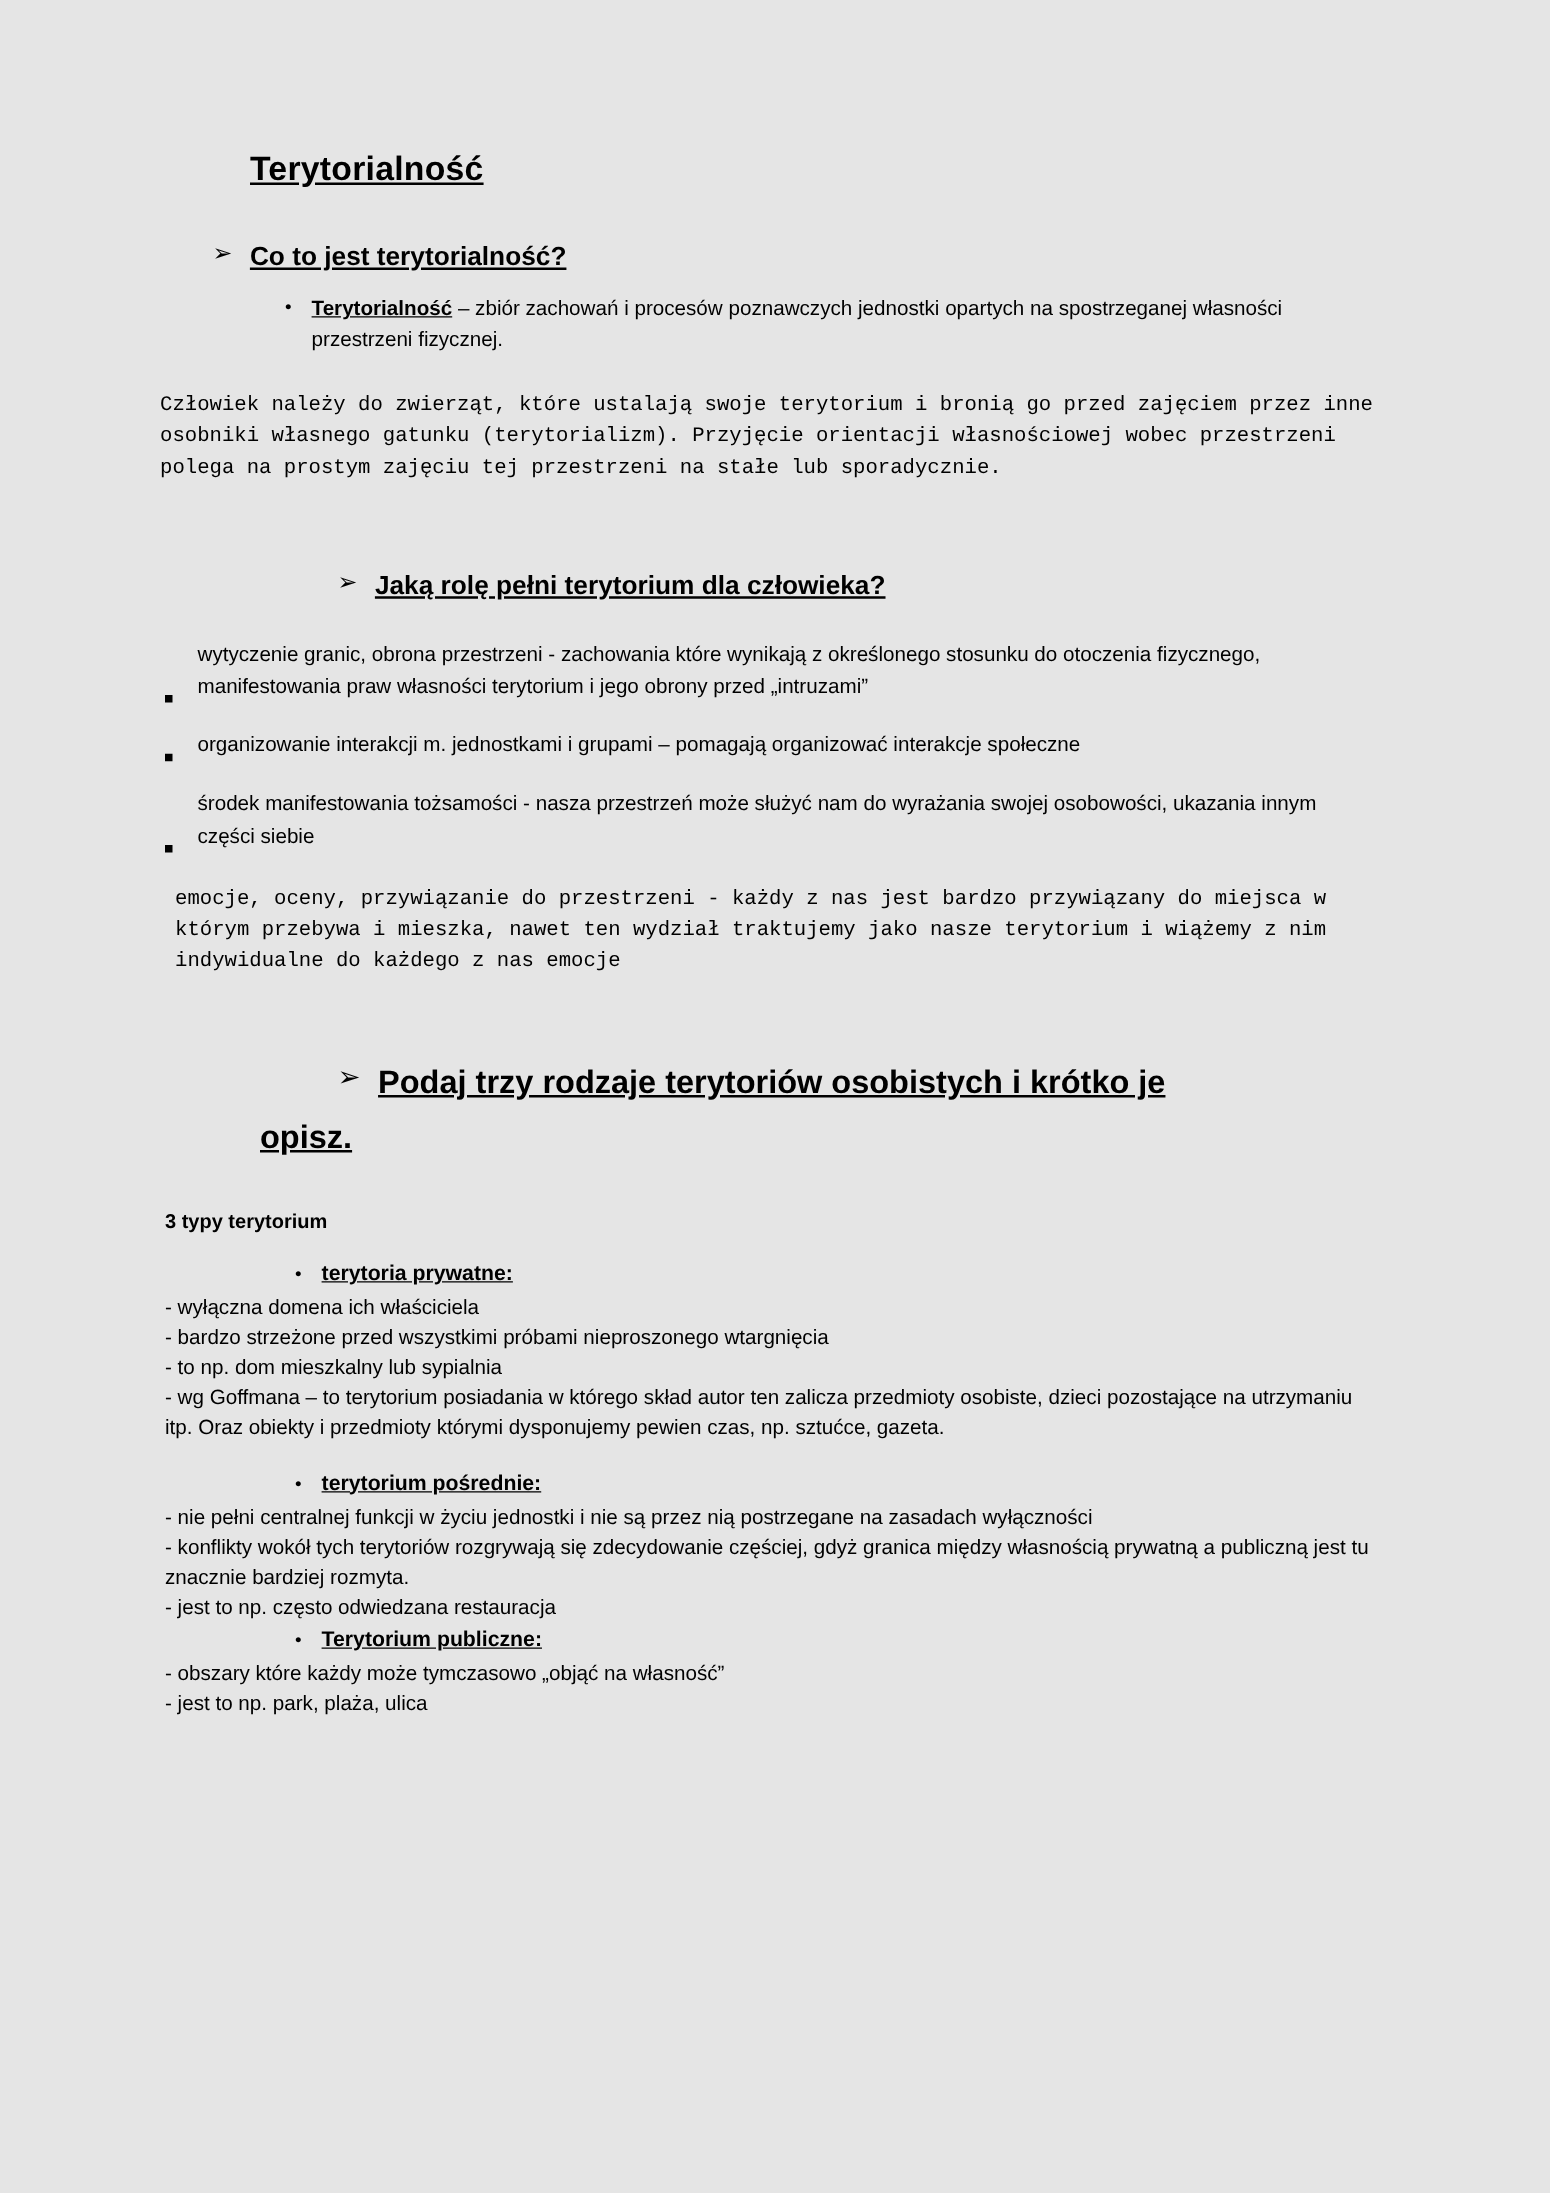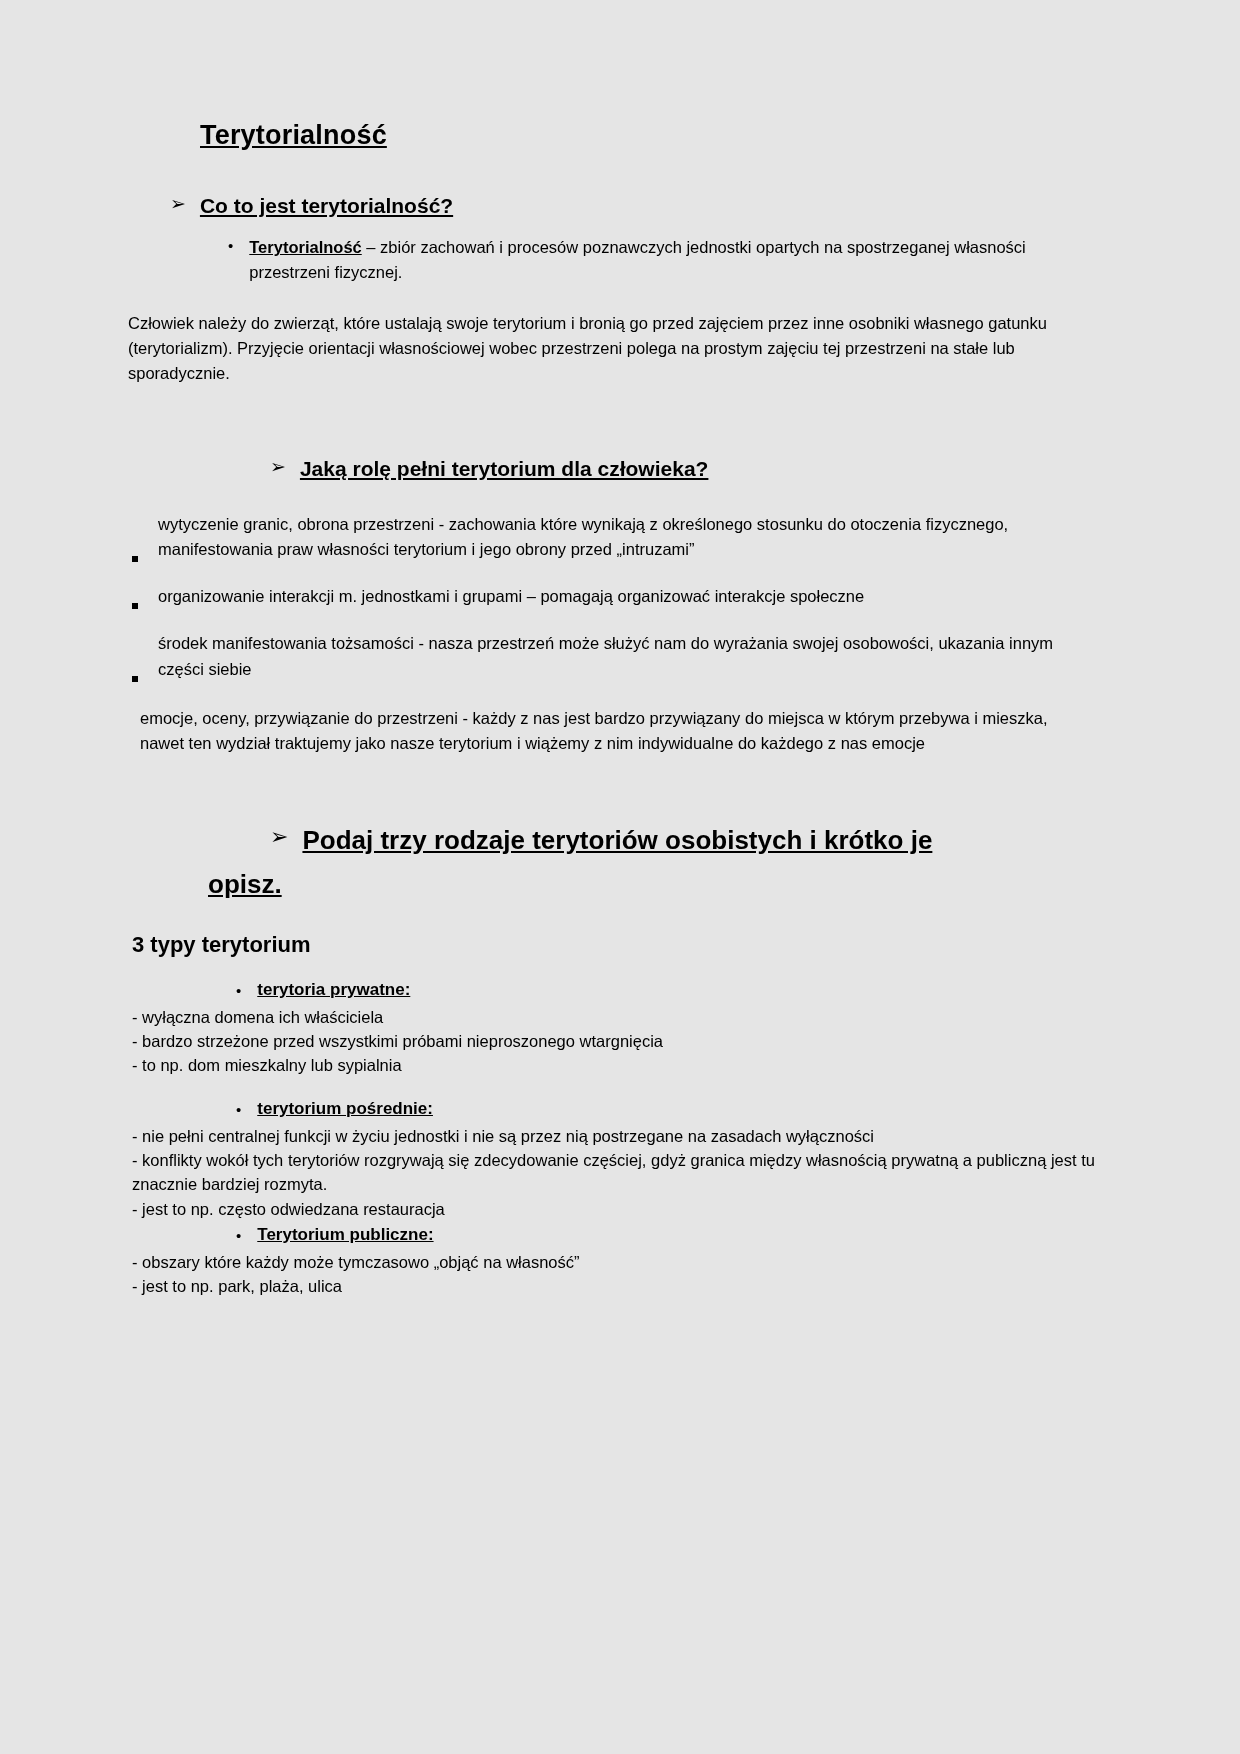--- a/index.html
+++ b/index.html
@@ -95,33 +95,34 @@
   .sq-row .stxt {
     font-size: 16.5px;
     line-height: 1.52;
     width: 900px;
   }
 
   p.para {
     font-size: 16.5px;
     line-height: 1.52;
     margin: 16px 0 0 0;
+    font-family: Liberation Mono, monospace;
   }
   p.para.shift { margin-left: 8px; }
 
   .sub-head {
     font-size: 20px;
     font-weight: bold;
     text-decoration: underline;
     margin: 26px 0 0 38px;
   }
   .sec-head {
-    font-size: 22px;
-    font-weight: bold;
-    margin: 30px 0 0 0;
+    font-size: 16px;
+    font-weight: bold;
+    margin: 42px 0 0 0;
   }
 
   .mini-bullet {
     display: flex;
     align-items: flex-start;
     margin-top: 22px;
     margin-left: 104px;
   }
   .mini-bullet .dot {
     font-size: 15px;
@@ -192,20 +193,21 @@
     <div class="sec-head">3 typy terytorium</div>
 
     <div class="mini-bullet">
       <span class="dot">•</span>
       <span class="mtxt">terytoria prywatne:</span>
     </div>
     <div class="dash-list">
       <div class="dash-line">- wyłączna domena ich właściciela</div>
       <div class="dash-line">- bardzo strzeżone przed wszystkimi próbami nieproszonego wtargnięcia</div>
       <div class="dash-line">- to np. dom mieszkalny lub sypialnia</div>
+      <div class="dash-line">- wg Goffmana – to terytorium posiadania w którego skład autor ten zalicza przedmioty osobiste, dzieci pozostające na utrzymaniu itp. Oraz obiekty i przedmioty którymi dysponujemy pewien czas, np. sztućce, gazeta.</div>
     </div>
 
     <div class="mini-bullet">
       <span class="dot">•</span>
       <span class="mtxt">terytorium pośrednie:</span>
     </div>
     <div class="dash-list">
       <div class="dash-line">- nie pełni centralnej funkcji w życiu jednostki i nie są przez nią postrzegane na zasadach wyłączności</div>
       <div class="dash-line">- konflikty wokół tych terytoriów rozgrywają się zdecydowanie częściej, gdyż granica między własnością prywatną a publiczną jest tu znacznie bardziej rozmyta.</div>
       <div class="dash-line">- jest to np. często odwiedzana restauracja</div>

